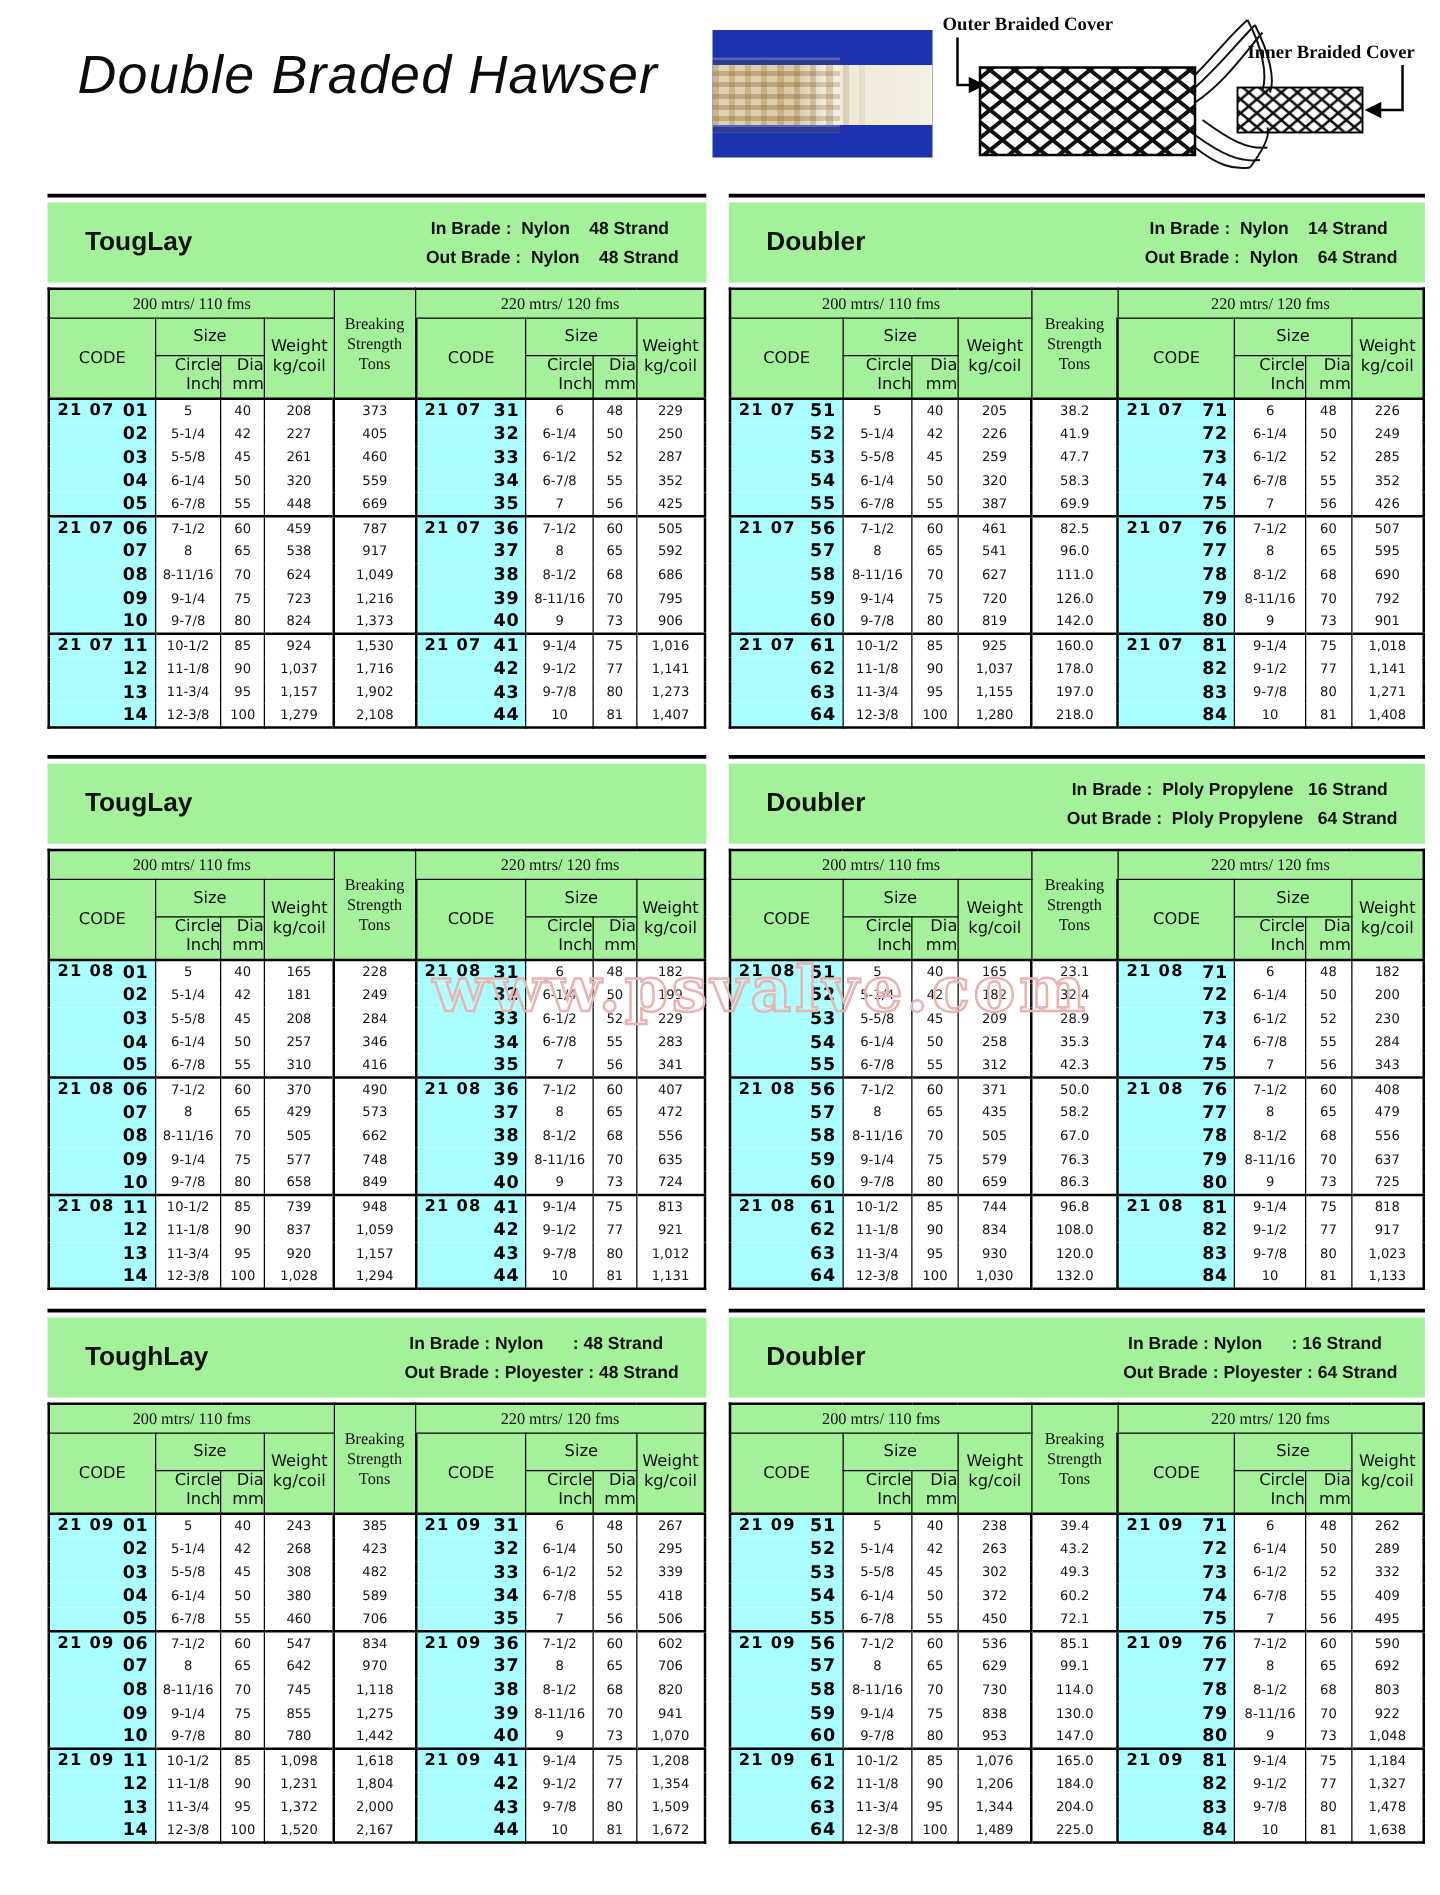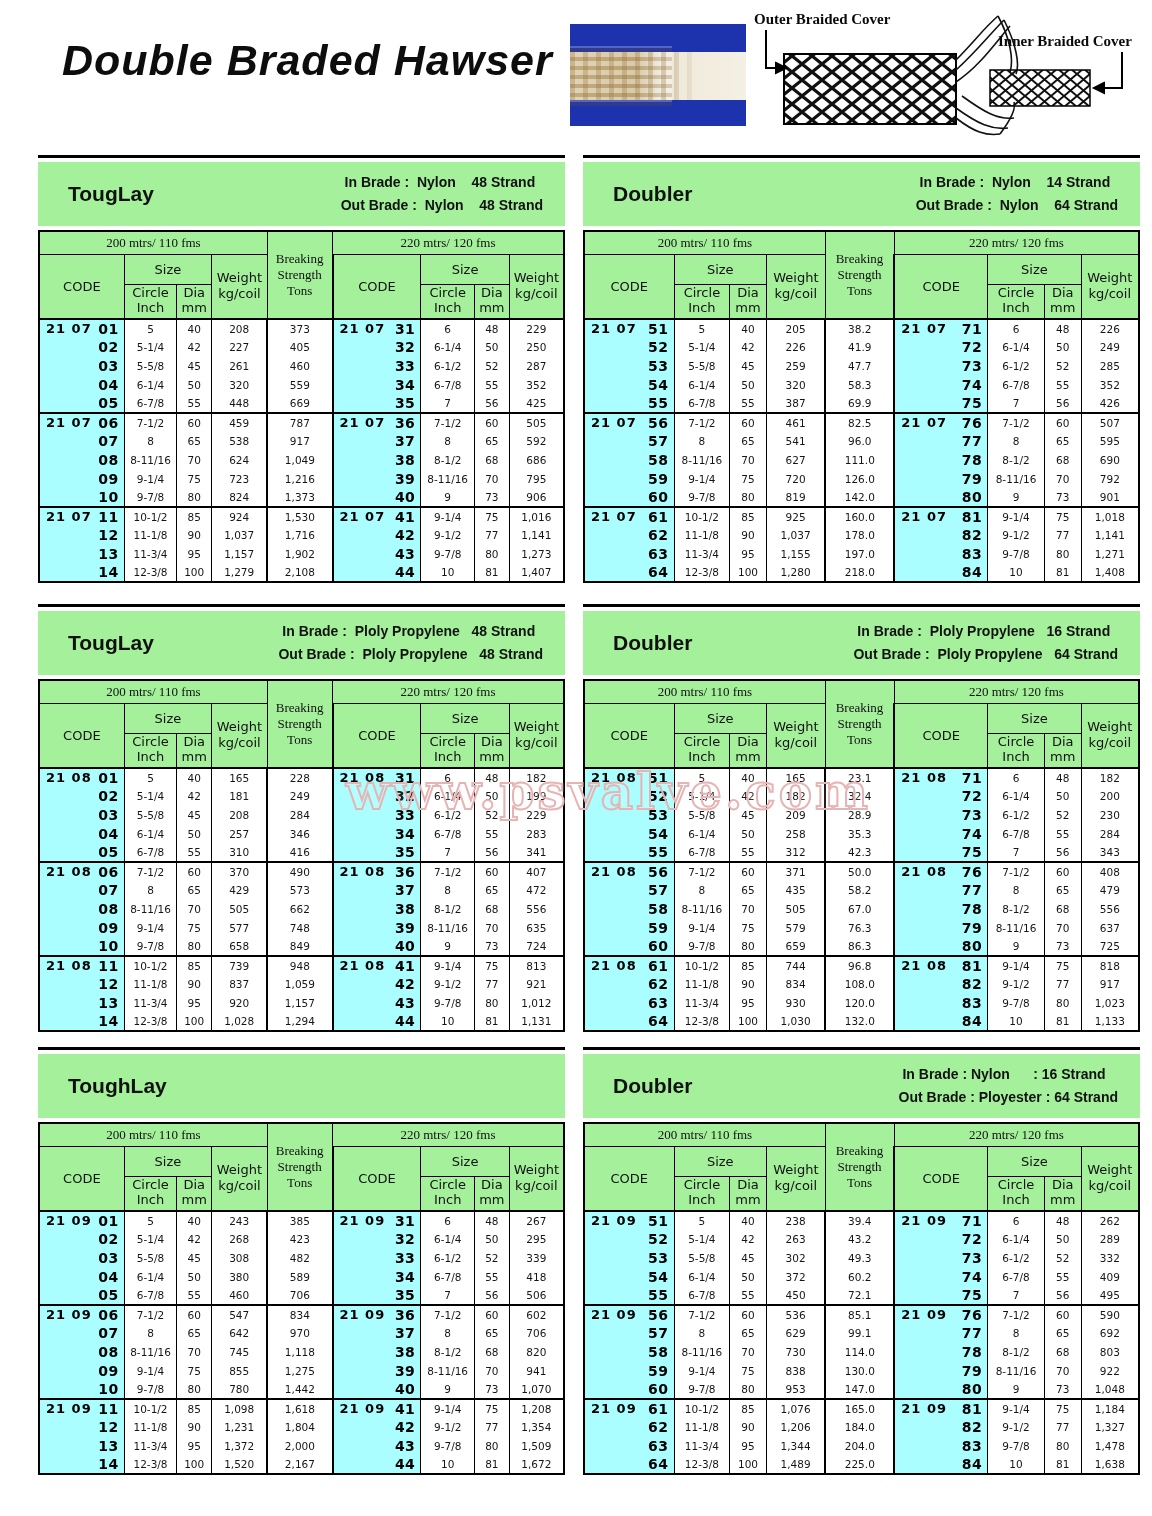--- a/index.html
+++ b/index.html
@@ -4,21 +4,21 @@
 <style>
   * { margin:0; padding:0; box-sizing:border-box; }
   html,body { background:#fff; }
   body {
     width:1152px; height:1516px; position:relative;
     font-family:"DejaVu Sans", sans-serif; color:#111; overflow:hidden;
   }
   .page-title {
     position:absolute; left:62px; top:36px;
     font-family:"Liberation Sans", sans-serif;
-    font-size:43px; font-weight:bold; font-style:italic; letter-spacing:1px; color:#0d0d0d;
+    font-size:43px; font-weight:normal; font-style:italic; letter-spacing:1px; color:#0d0d0d;
   }
   
   .rope-photo { position:absolute; left:570px; top:24px; width:176px; height:102px; background:#1c33ad; overflow:hidden; }
   .rope-band  { position:absolute; left:0; top:28px; width:100%; height:48px;
     background:linear-gradient(90deg,#d7c49c 0%,#cdb88c 38%,#eee8d8 52%,#f4f0e4 100%); }
   .rope-band::after { content:""; position:absolute; inset:0;
     background:repeating-linear-gradient(90deg, rgba(150,115,60,.30) 0 5px, rgba(255,255,255,0) 5px 13px);
     -webkit-mask-image:linear-gradient(90deg,#000 0 55%,transparent 75%);
             mask-image:linear-gradient(90deg,#000 0 55%,transparent 75%); }
   .rope-band::before { content:""; position:absolute; left:0; top:-6px; width:58%; height:60px;
@@ -36,21 +36,21 @@
   .titlebar { background:#a4f09b; height:64px; display:flex; align-items:center;
     justify-content:space-between; padding:0 22px 0 30px; margin-bottom:4px;gap:42px; }
   .pname { font-family:"Liberation Sans", sans-serif; font-size:21px; font-weight:bold; }
   .binfo { font-family:"Liberation Sans", sans-serif; font-size:14px; font-weight:bold;
     white-space:pre; line-height:1.65; text-align:left; }
   table.tbl { width:100%; border-collapse:collapse; table-layout:fixed; border:2px solid #000; }
   .tbl th { background:#a4f09b; border:1px solid #000; font-weight:normal; font-size:13px; color:#101010; }
   .tbl thead { border-bottom:2px solid #000; }
   .tbl thead tr:first-child th { height:23px;font-family:Liberation Serif, serif; }
   .size-h { height:30px; }
-  .sub-h  { height:35px; font-size:12px; line-height:1.15; }
+  .sub-h  { height:35px; font-size:12px; line-height:1.15;text-align:right; }
   .wt-h   { line-height:1.25; }
   .brk-h  { font-size:12.5px; line-height:1.25; border-left:2px solid #000; border-right:2px solid #000; }
   th.c2   { border-left:2px solid #000; }
   .tbl td { border-left:1px solid #000; border-right:1px solid #000; height:18.8px;
     text-align:center; font-size:10.5px; padding:0; color:#151515; }
   .tbl tbody tr.gs td { border-top:2px solid #000; }
   td.code { background:#abfeff; }
   td.brk  { border-left:2px solid #000; border-right:2px solid #000; }
   td.c2   { border-left:2px solid #000; }
   .cw { display:flex; justify-content:space-between; align-items:center; padding:0 5px 0 6px;
@@ -775,21 +775,20 @@
       <td>81</td>
       <td>1,408</td>
     </tr>
         </tbody>
       </table>
     </div>
     <div class="tblock" style="left:38px;top:604px;width:527px">
       <div class="topline"></div>
       <div class="titlebar">
     <div class="pname">TougLay</div>
-    <div class="binfo"><div> In Brade :  Ploly Propylene   48 Strand</div><div>Out Brade :  Ploly Propylene   48 Strand</div></div>
   </div>
       <table class="tbl">
         <colgroup>
           <col style="width:16.2%">
           <col style="width:10%">
           <col style="width:6.6%">
 <col style="width:10.6%">
           <col style="width:12.4%">
           <col style="width:16.8%">
           <col style="width:10.2%">
@@ -1449,20 +1448,21 @@
       <td>81</td>
       <td>1,133</td>
     </tr>
         </tbody>
       </table>
     </div>
     <div class="tblock" style="left:38px;top:1047px;width:527px">
       <div class="topline"></div>
       <div class="titlebar">
     <div class="pname">ToughLay</div>
+    <div class="binfo"><div> In Brade : Nylon      : 48 Strand</div><div>Out Brade : Ployester : 48 Strand</div></div>
   </div>
       <table class="tbl">
         <colgroup>
           <col style="width:16.2%">
           <col style="width:10%">
           <col style="width:6.6%">
 <col style="width:10.6%">
           <col style="width:12.4%">
           <col style="width:16.8%">
           <col style="width:10.2%">

